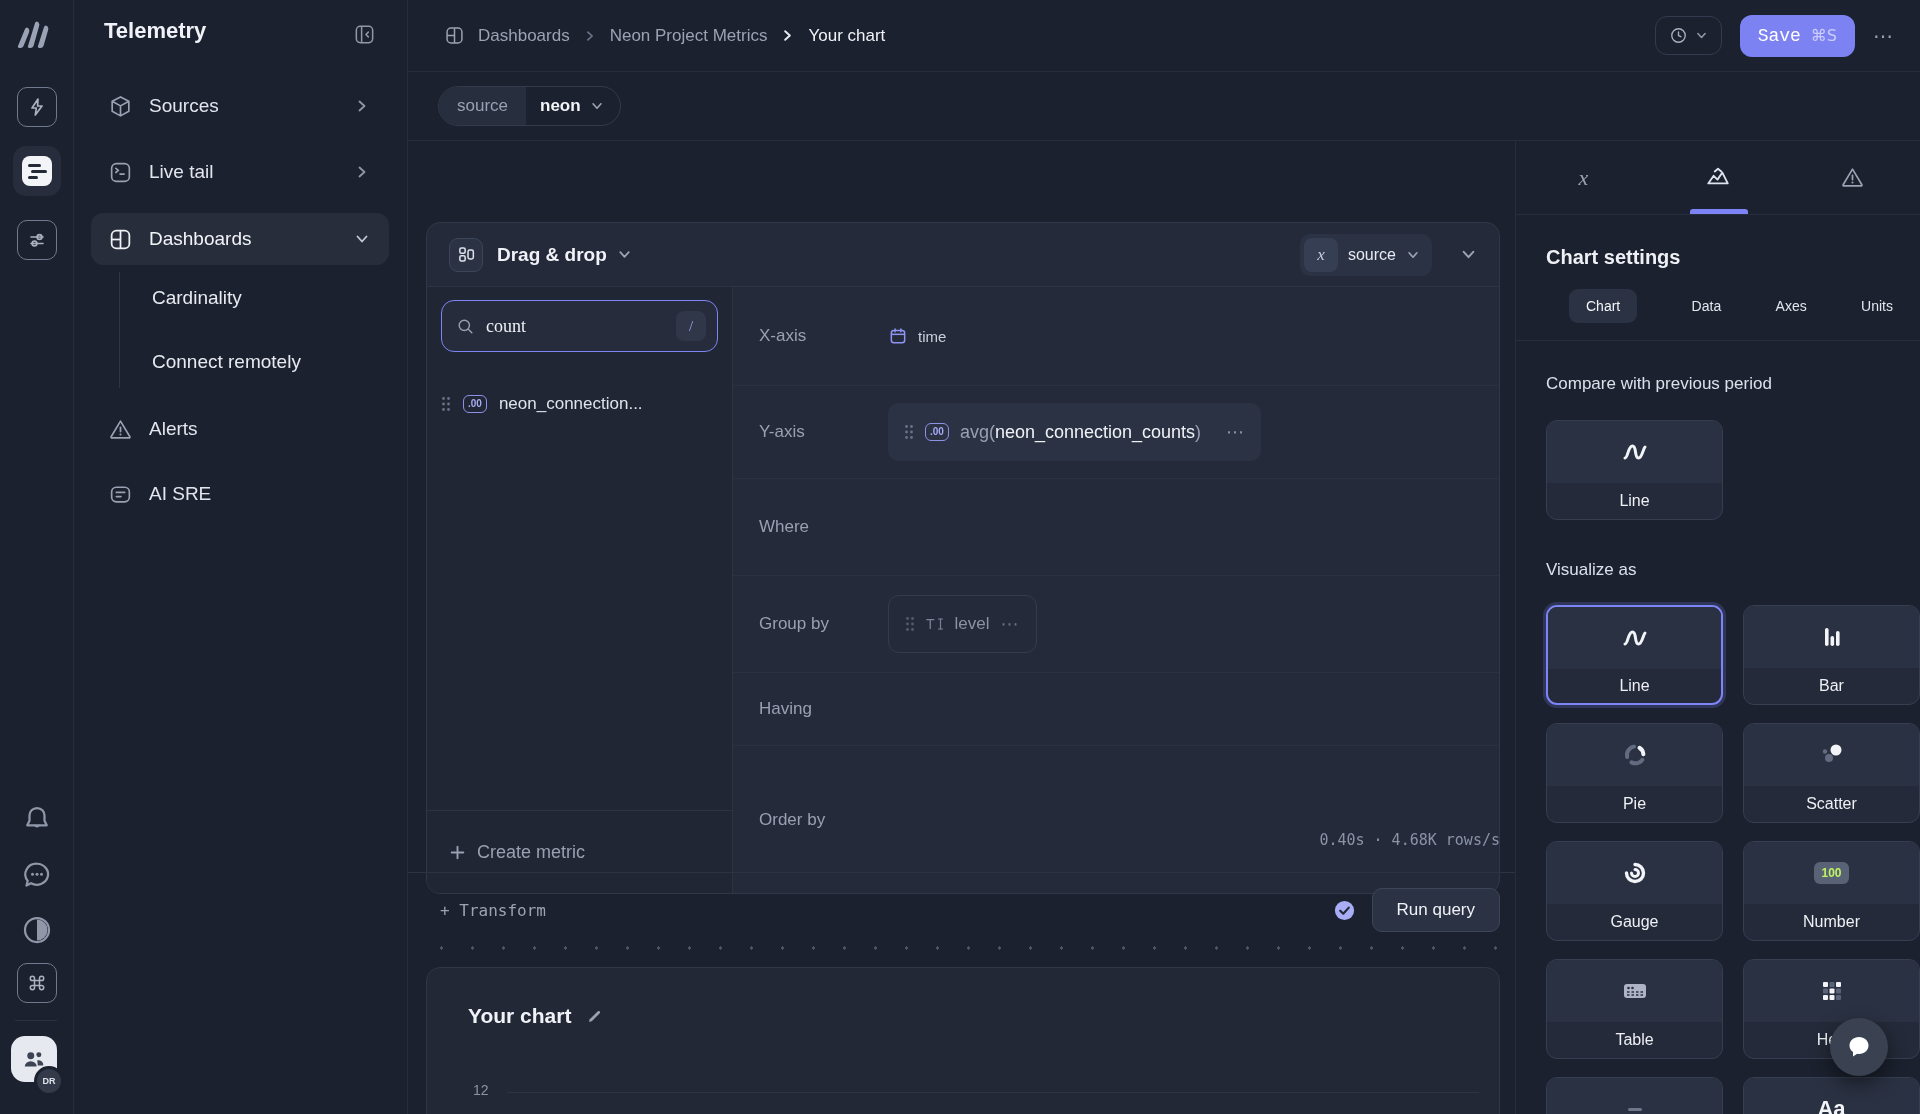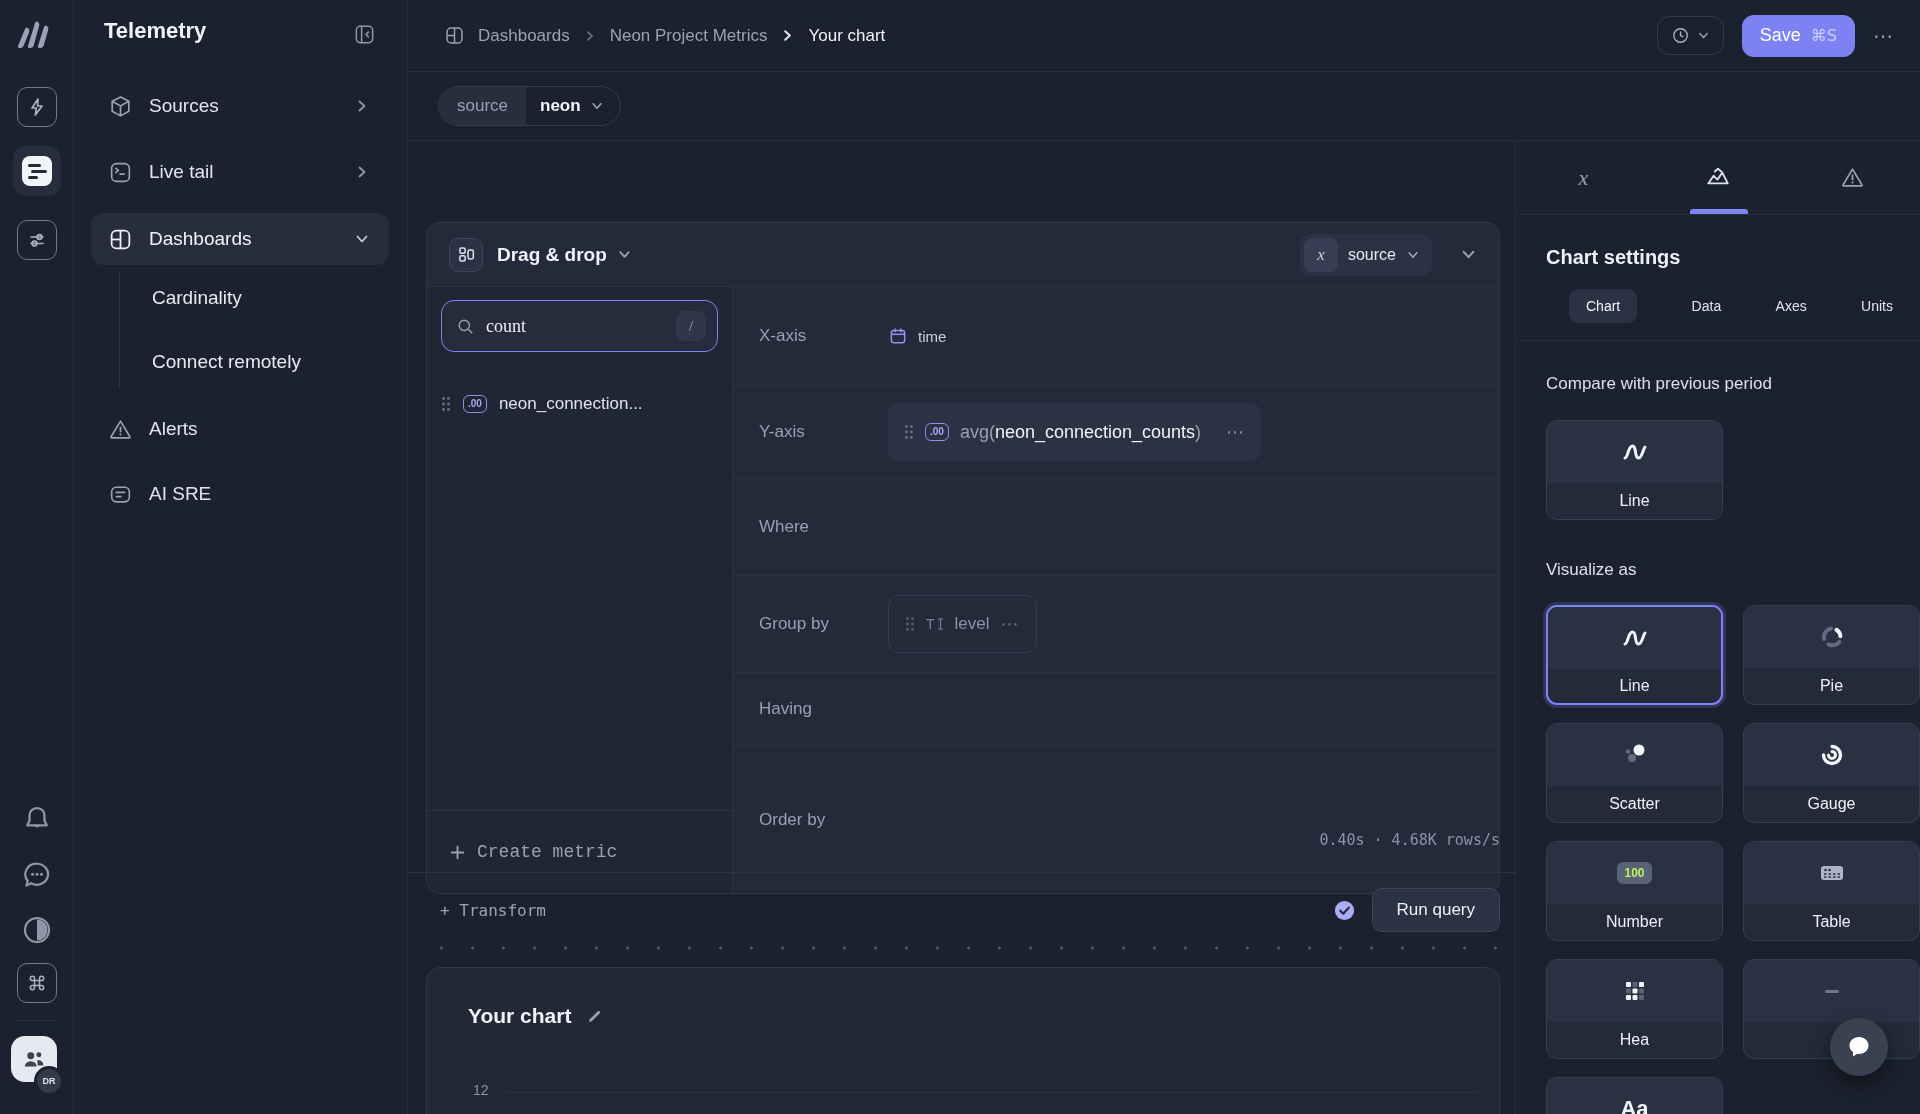--- a/index.html
+++ b/index.html
@@ -34,21 +34,21 @@
   .sub-item { position:absolute; left:78px; font-size:19px; color:#e8eaf1; cursor:pointer; }
 
   
   .topbar { position:absolute; left:408px; top:0; width:1512px; height:72px; border-bottom:1px solid #262d3c; display:flex; align-items:center; padding:0 26px 0 36px; }
   .crumb { display:flex; align-items:center; gap:13px; }
   .crumb .c-dim { font-size:17px; color:#9aa2b4; }
   .crumb .c-cur { font-size:17px; color:#f0f2f7; font-weight:500; }
   .tb-actions { margin-left:auto; display:flex; align-items:center; gap:18px; }
   .time-pill { width:67px; height:39px; border:1px solid #343b4e; border-radius:12px; display:flex; align-items:center; justify-content:center; gap:7px; cursor:pointer; }
   .save-btn { height:42px; padding:0 18px; background:#7d82f3; border:none; border-radius:12px; display:flex; align-items:center; gap:10px; cursor:pointer; }
-  .save-btn .s-l { font-size:18px; font-weight:500; color:#ffffff; }
+  .save-btn .s-l { font-size:18px; font-weight:500; color:#ffffff;font-family:Liberation Mono, monospace; }
   .save-btn .s-k { font-size:16px; color:rgba(255,255,255,.6); font-family:"DejaVu Sans", sans-serif; }
   .tb-more { font-size:20px; color:#98a0b2; letter-spacing:1px; cursor:pointer; }
 
   
   .filter-row { position:absolute; left:408px; top:72px; width:1512px; height:69px; border-bottom:1px solid #262d3c; }
   .src-pill { position:absolute; left:30px; top:14px; height:40px; border:1px solid #323a4c; border-radius:20px; display:flex; align-items:stretch; overflow:hidden; cursor:pointer; }
   .src-key { background:#272e3e; padding:0 18px; display:flex; align-items:center; font-size:17px; color:#98a0b2; }
   .src-val { padding:0 16px 0 14px; display:flex; align-items:center; gap:9px; font-size:17px; font-weight:600; color:#f2f4f8; }
 
   
@@ -67,21 +67,21 @@
   .b-body { display:flex; flex:1; min-height:0; }
   .b-left { width:306px; flex:0 0 306px; background:#202633; border-right:1px solid #2c3344; display:flex; flex-direction:column; }
   .search-wrap { padding:13px 14px 12px; }
   .search-box { height:52px; border:1.5px solid #7d84f5; background:#262c3c; border-radius:13px; display:flex; align-items:center; padding:0 11px 0 14px; gap:11px;font-family:Liberation Serif, serif; }
   .search-box .sv { flex:1; font-size:18px; color:#f0f2f7; }
   .slash { width:30px; height:30px; background:#303748; border-radius:8px; display:flex; align-items:center; justify-content:center; font-size:15px; color:#9fa4f2; }
   .metric-list { flex:1; padding-top:18px; }
   .metric-item { height:44px; display:flex; align-items:center; gap:12px; padding:0 14px; cursor:grab; }
   .m-badge { border:1.4px solid #8d92e8; color:#a6abf5; border-radius:6px; font-size:10px; font-weight:bold; padding:3px 4px; line-height:1; }
   .metric-item .m-name { font-size:17px; color:#dfe3ec; white-space:nowrap; }
-  .create-row { height:83px; flex:0 0 83px; border-top:1px solid #2c3344; display:flex; align-items:center; gap:11px; padding:0 22px; color:#98a0b2; font-size:18px; cursor:pointer;font-family:Liberation Mono, monospace; }
+  .create-row { height:83px; flex:0 0 83px; border-top:1px solid #2c3344; display:flex; align-items:center; gap:11px; padding:0 22px; color:#98a0b2; font-size:18px; cursor:pointer; }
 
   .b-rows { flex:1; display:flex; flex-direction:column; min-width:0; }
   .q-row { display:flex; align-items:center; border-bottom:1px solid #2a3141; }
   .q-row:last-child { border-bottom:none; }
   .q-lbl { width:155px; flex:0 0 155px; padding-left:26px; font-size:17px; color:#98a0b2; }
   .x-val { display:flex; align-items:center; gap:10px; font-size:15px; color:#c9cfdb; }
   .y-chip { height:58px; background:#2b3243; border-radius:11px; display:flex; align-items:center; gap:11px; padding:0 16px; cursor:grab; }
   .formula { font-size:18px; color:#98a0b2; }
   .formula b { color:#f0f2f7; font-weight:normal; }
   .dots3 { color:#8b93a7; font-size:18px; letter-spacing:1px; }
@@ -575,20 +575,32 @@
 
         <div class="viz-card selected">
           <div class="vc-ico">
             <svg width="30" height="22" viewBox="0 0 30 22">
               <path d="M5 17 C8 17 8 5 12.5 5 C17 5 14 17 18.5 17 C22 17 23 8 25 6" fill="none" stroke="#f2f4f8" stroke-width="3" stroke-linecap="round"></path>
             </svg>
           </div>
           <div class="vc-lbl">Line</div>
         </div>
 
+        <div class="viz-card">
+          <div class="vc-ico">
+            <svg width="26" height="26" viewBox="0 0 26 26">
+              <g fill="#f2f4f8">
+                  <rect x="6" y="4" width="3.6" height="18" rx="1.8"></rect>
+                  <rect x="11.5" y="12" width="3.6" height="10" rx="1.8"></rect>
+                  <rect x="17" y="7" width="3.6" height="15" rx="1.8"></rect>
+                </g>
+            </svg>
+          </div>
+          <div class="vc-lbl">Bar</div>
+        </div>
 
         <div class="viz-card">
           <div class="vc-ico">
             <svg width="26" height="26" viewBox="0 0 26 26">
               <g fill="none" stroke-width="4" stroke-linecap="round">
                 <path d="M17.5 5.8 A8.5 8.5 0 0 1 21.4 12.2" stroke="#f2f4f8"></path>
                 <path d="M20.3 17.8 A8.5 8.5 0 0 1 9.5 20.4" stroke="#626b80"></path>
                 <path d="M5.2 15 A8.5 8.5 0 0 1 12 4.6" stroke="#626b80"></path>
               </g>
             </svg>

